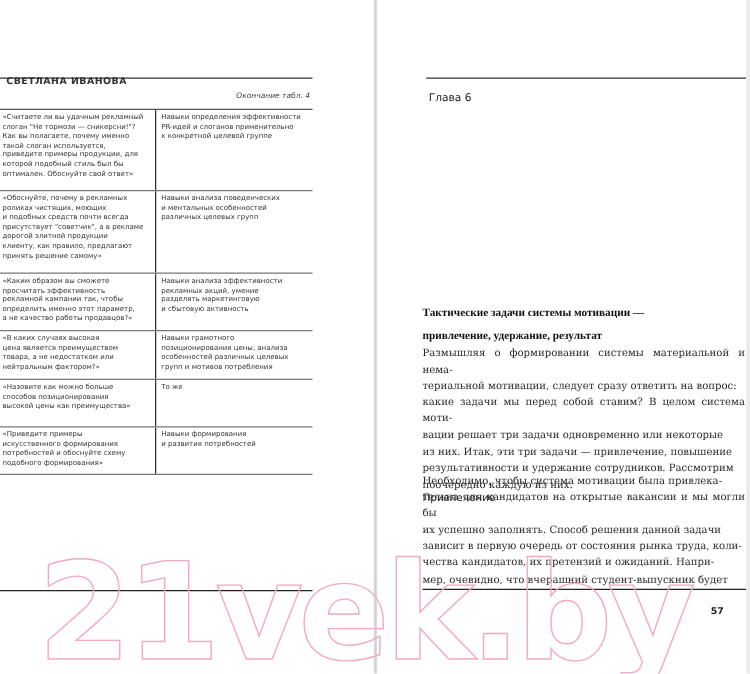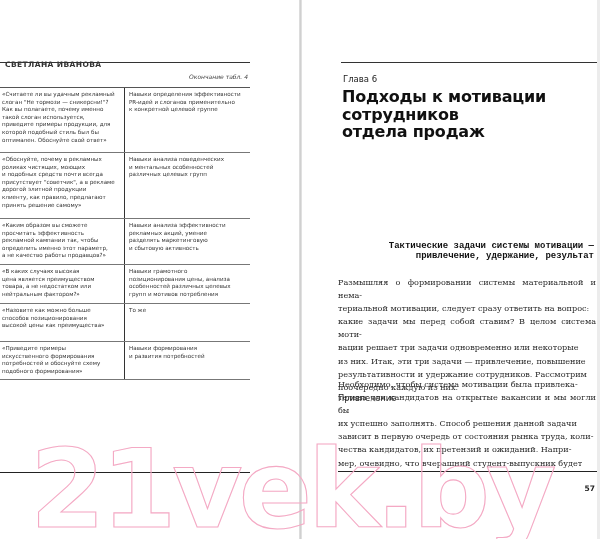--- a/index.html
+++ b/index.html
@@ -41,37 +41,37 @@
       position: absolute; left: 41px; top: 74px;
       font-family: "DejaVu Sans", sans-serif; font-size: 8.5px; color: #222;
     }
     .chapter-title {
       position: absolute; left: 40px; top: 88px; width: 250px;
       font-family: "DejaVu Sans", sans-serif; font-weight: bold; font-size: 16px;
       line-height: 17.5px; color: #111; white-space: pre-line; letter-spacing: -0.2px;
     }
     .section-heading {
       position: absolute; left: 36px; top: 241px; width: 256px;
-      font-family: Liberation Mono, monospace; font-weight: bold; font-size: 9px;
-      line-height: 10px; color: #111; white-space: pre-line; text-align: right;
+      font-family: Liberation Serif, serif; font-weight: bold; font-size: 9px;
+      line-height: 18px; color: #111; white-space: pre-line;
     }
     .body-text {
       position: absolute; left: 36px; width: 258px;
       font-family: "DejaVu Serif", serif; font-size: 8.1px; line-height: 13.1px;
       color: #2a2a2a; text-align: justify; white-space: pre-line;
     }
     .body-1 { top: 276px; }
     .subheading {
       position: absolute; left: 36px; top: 373px;
       font-family: "DejaVu Sans", sans-serif; font-size: 8.3px; color: #222; margin-top: 20px;
     }
     .body-2 { top: 378px; }
     .rule-bottom-right { position: absolute; left: 36px; top: 471px; width: 259px; height: 1.2px; background: #222; }
     .page-number {
-      position: absolute; right: 2px; top: 484px;
+      position: absolute; right: 18px; top: 484px;
       font-family: "DejaVu Sans", sans-serif; font-weight: bold; font-size: 7.5px; color: #222;
     }
 
     
     .watermark {
       position: absolute; left: 30px; top: 405px; width: 580px; height: 140px;
       pointer-events: none;
     }
     .watermark text {
       font-family: "DejaVu Sans", sans-serif; font-weight: bold; font-size: 108px;
@@ -151,23 +151,20 @@
     </div>
 
     <div class="rule-bottom-left"></div>
   </div>
 
   <div class="spine"></div>
 
   <div class="page-right">
     <div class="rule-top-right"></div>
     <div class="chapter-label">Глава 6</div>
-    <div class="chapter-title">Подходы к мотивации
-сотрудников
-отдела продаж</div>
     <div class="section-heading">Тактические задачи системы мотивации —
 привлечение, удержание, результат</div>
     <div class="body-text body-1">Размышляя о формировании системы материальной и нема-
 териальной мотивации, следует сразу ответить на вопрос:
 какие задачи мы перед собой ставим? В целом система моти-
 вации решает три задачи одновременно или некоторые
 из них. Итак, эти три задачи — привлечение, повышение
 результативности и удержание сотрудников. Рассмотрим
 поочередно каждую из них.</div>
     <div class="subheading">Привлечение</div>

